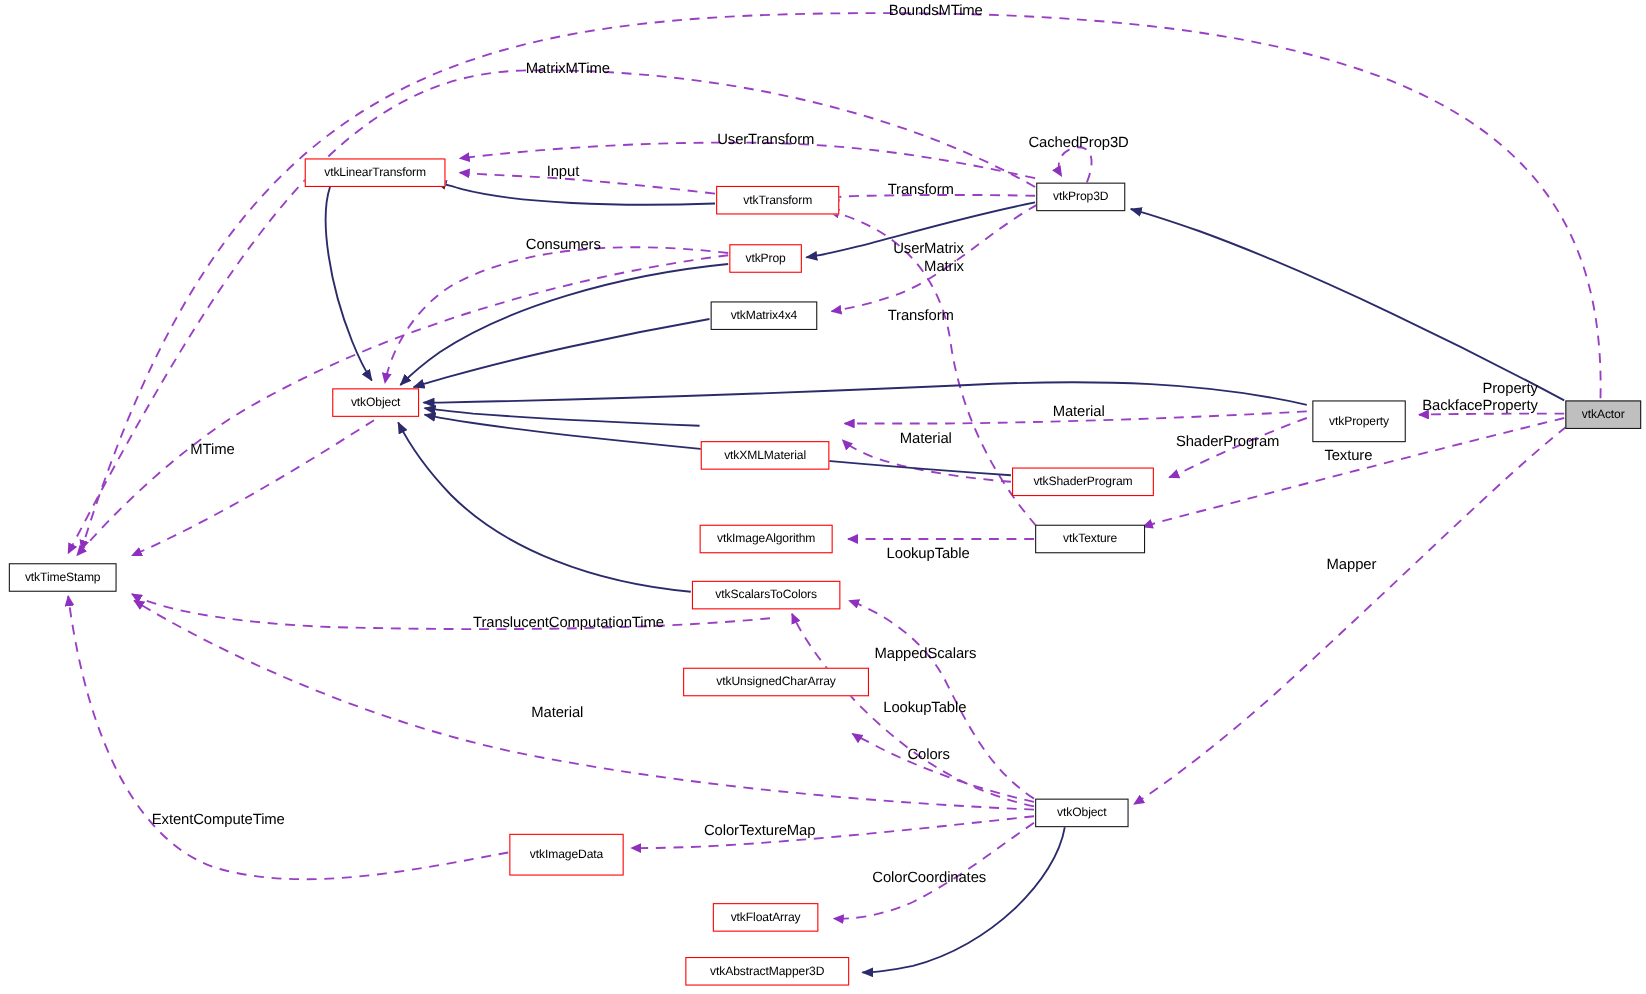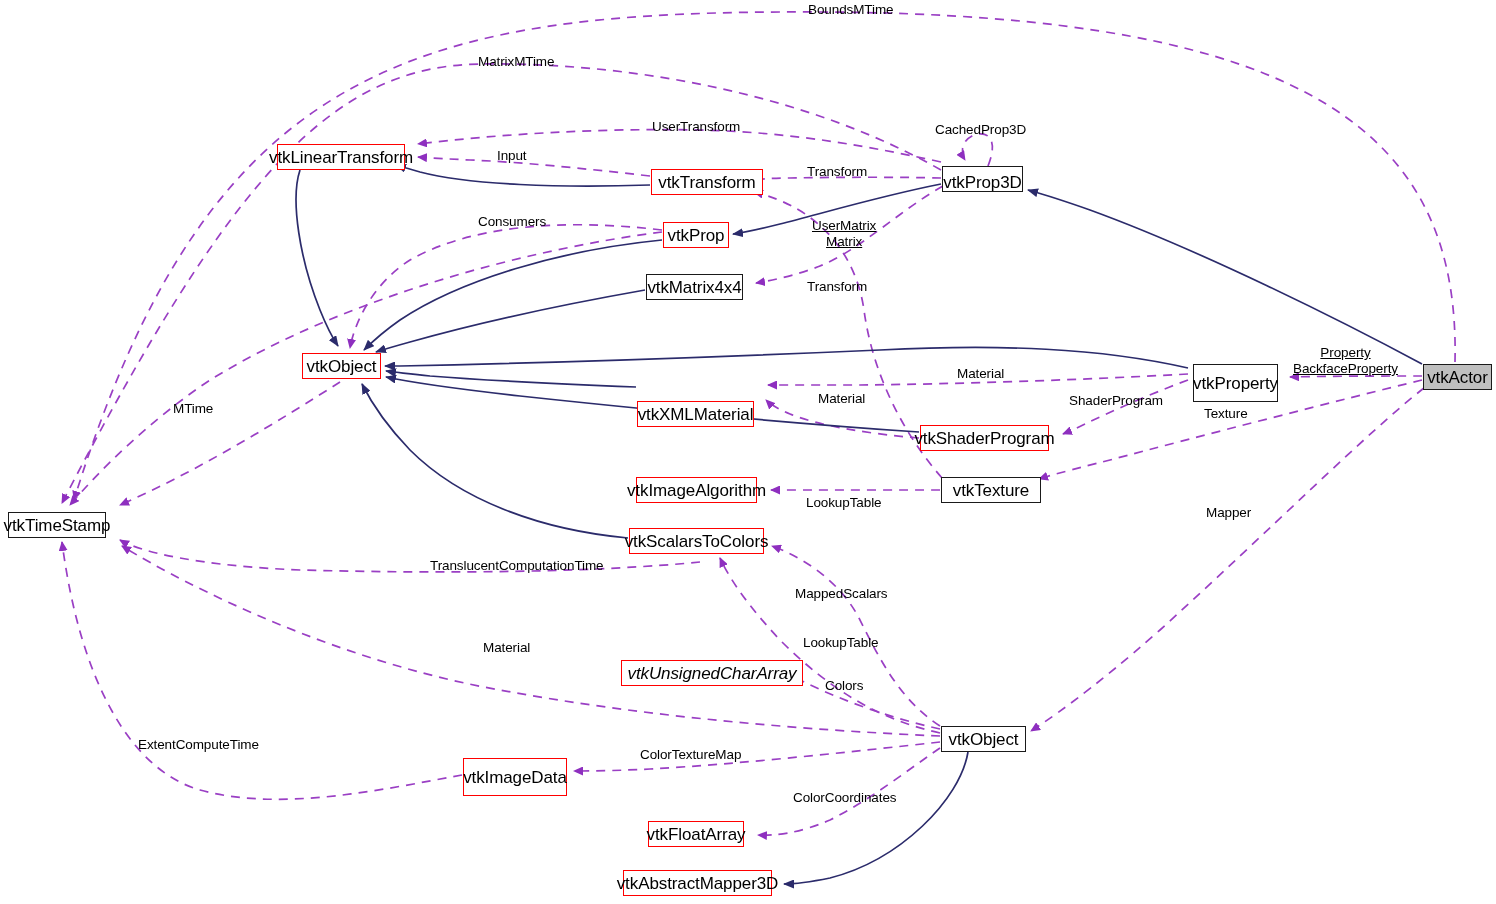--- a/index.html
+++ b/index.html
@@ -21,21 +21,21 @@
     top: 0;
     width: 1496px;
     height: 904px;
   }
   .node {
     position: absolute;
     box-sizing: border-box;
     display: flex;
     align-items: center;
     justify-content: center;
-    font-size: 17px;
+    font-size: 11px;
     line-height: 1;
     color: #000000;
     background: #ffffff;
     white-space: nowrap;
     letter-spacing: -0.1px;
   }
   .node.red   { border: 1.4px solid #ff0000; }
   .node.black { border: 1.4px solid #1a1a1a; }
   .node.focus { border: 1.4px solid #1a1a1a; background: #bfbfbf; }
   .node-label {
@@ -43,21 +43,21 @@
   }
   .edge-label {
     position: absolute;
     font-family: "Liberation Sans", sans-serif;
     font-size: 13.5px;
     color: #000000;
     white-space: nowrap;
     letter-spacing: -0.1px;
     background: transparent;
   }
-  .edge-label.two-line { line-height: 1.18; text-align: center; text-decoration: underline; }
+  .edge-label.two-line { line-height: 1.18; text-align: right; }
 </style>
 </head>
 <body>
 
 <div id="diagram-root">
 
   <svg id="edge-layer" viewBox="0 0 1496 904" xmlns="http://www.w3.org/2000/svg">
     <defs>
       <marker id="ah-usage" markerWidth="10" markerHeight="9" refX="9" refY="4.5" orient="auto" markerUnits="userSpaceOnUse">
         <path d="M0,0 L10,4.5 L0,9 Z" fill="#8e2fbf"></path>
@@ -148,21 +148,21 @@
     </g>
   </svg>
 
   <div id="node-layer">
       <div class="node red" style="left: 277px; top: 144px; width: 128px; height: 26px;">
         <span class="node-label">vtkLinearTransform</span>
       </div>
       <div class="node red" style="left: 651px; top: 169px; width: 112px; height: 26px;">
         <span class="node-label">vtkTransform</span>
       </div>
-      <div class="node black" style="left: 942px; top: 166px; width: 81px; height: 26px; align-items: flex-end;">
+      <div class="node black" style="left: 942px; top: 166px; width: 81px; height: 26px;">
         <span class="node-label">vtkProp3D</span>
       </div>
       <div class="node red" style="left: 663px; top: 222px; width: 66px; height: 26px;">
         <span class="node-label">vtkProp</span>
       </div>
       <div class="node black" style="left: 646px; top: 274px; width: 97px; height: 26px;">
         <span class="node-label">vtkMatrix4x4</span>
       </div>
       <div class="node red" style="left: 302px; top: 353px; width: 79px; height: 26px;">
         <span class="node-label">vtkObject</span>
@@ -184,21 +184,21 @@
       </div>
       <div class="node black" style="left: 941px; top: 477px; width: 100px; height: 26px;">
         <span class="node-label">vtkTexture</span>
       </div>
       <div class="node black" style="left: 8px; top: 512px; width: 98px; height: 26px;">
         <span class="node-label">vtkTimeStamp</span>
       </div>
       <div class="node red" style="left: 629px; top: 528px; width: 135px; height: 26px;">
         <span class="node-label">vtkScalarsToColors</span>
       </div>
-      <div class="node red" style="left: 621px; top: 660px; width: 182px; height: 26px; font-style: italic;">
+      <div class="node red" style="left: 621px; top: 607px; width: 169px; height: 26px;">
         <span class="node-label">vtkUnsignedCharArray</span>
       </div>
       <div class="node black" style="left: 941px; top: 726px; width: 85px; height: 26px;">
         <span class="node-label">vtkObject</span>
       </div>
       <div class="node red" style="left: 463px; top: 758px; width: 104px; height: 38px;">
         <span class="node-label">vtkImageData</span>
       </div>
       <div class="node red" style="left: 648px; top: 821px; width: 96px; height: 26px;">
         <span class="node-label">vtkFloatArray</span>

